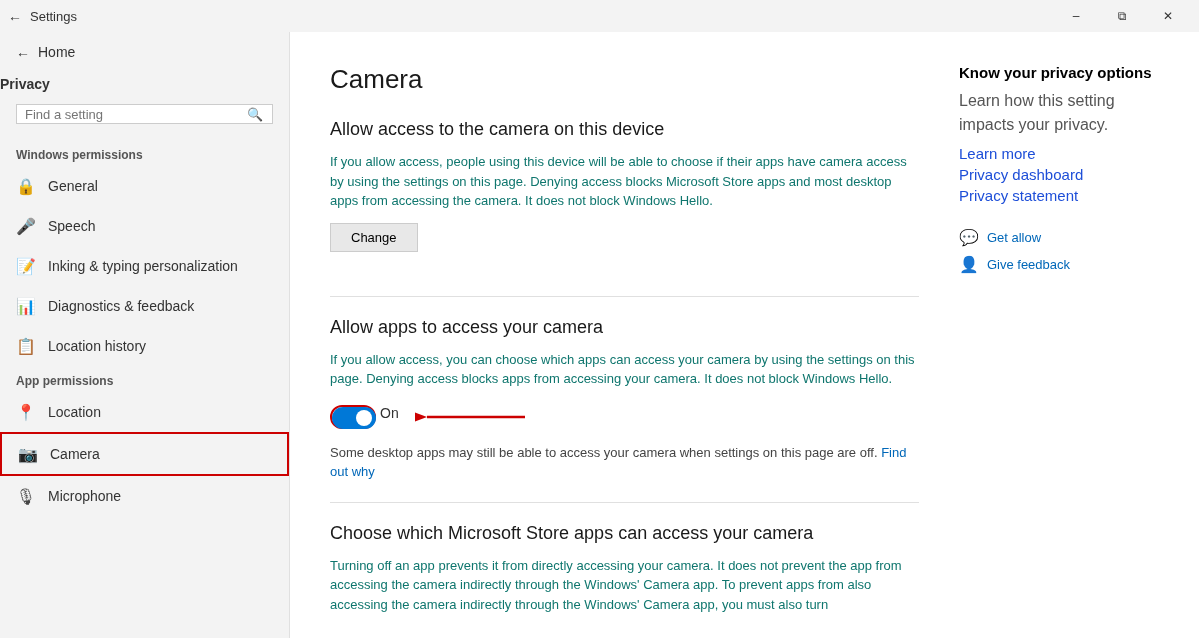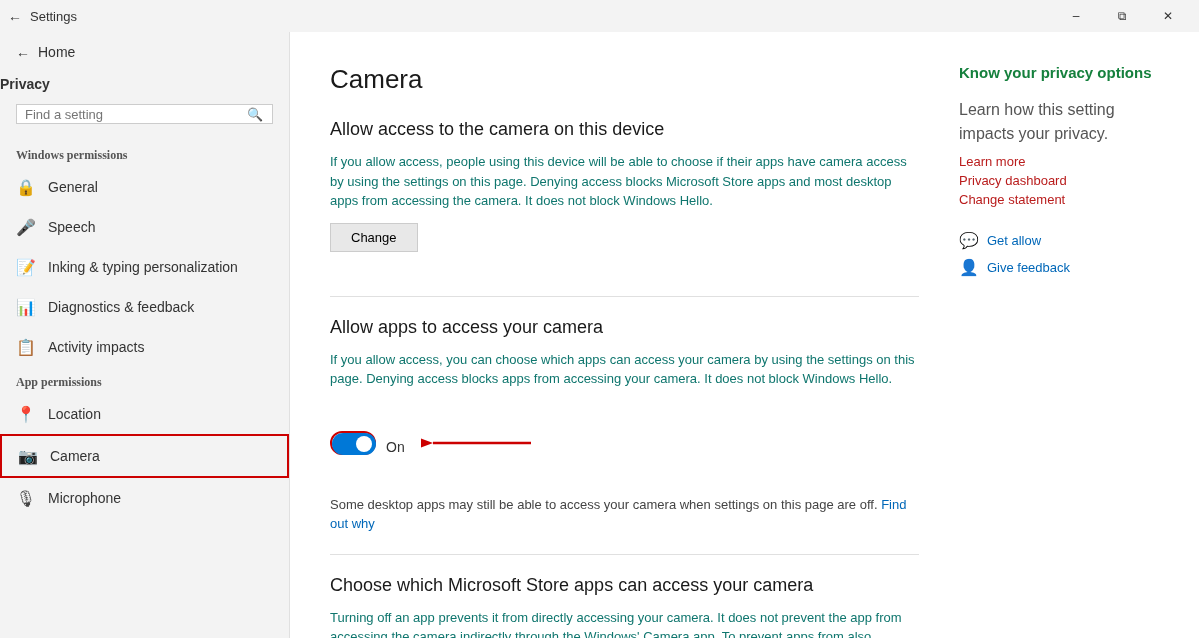--- a/index.html
+++ b/index.html
@@ -33,21 +33,21 @@
     .search-box {
       margin: 0 16px 16px; display: flex; align-items: center;
       border: 1px solid #ccc; background: white; height: 20px;
     }
     .search-box input {
       border: none; outline: none; flex: 1; padding: 0 8px; font-size: 13px; background: transparent;
     }
     .search-box span { padding: 0 8px; color: #666; font-size: 13px; }
 
     .sidebar-section-label {
-      padding: 8px 16px 4px; font-size: 12px; font-weight: 600; color: #555; font-family: Liberation Serif, serif;
+      padding: 8px 16px 4px; font-size: 12px; font-weight: 600; color: #555;
     }
     .sidebar-item {
       display: flex; align-items: center; gap: 12px; padding: 10px 16px;
       cursor: pointer; font-size: 14px; color: #333; position: relative;
     }
     .sidebar-item-icon { width: 20px; height: 20px; display: flex; align-items: center; justify-content: center; font-size: 16px; color: #444; flex-shrink: 0; }
     .sidebar-item-label { font-size: 14px; }
 
     
     .main {
@@ -65,21 +65,21 @@
     .status-line { font-size: 13px; color: #333; margin-bottom: 10px; }
 
     .change-btn {
       background: #e8e8e8; border: 1px solid #ccc; padding: 6px 20px;
       font-size: 13px; cursor: pointer; margin-bottom: 24px;
     }
 
     .divider { border: none; border-top: 1px solid #e0e0e0; margin: 20px 0; }
 
     
-    .toggle-area { display: flex; align-items: flex-end; gap: 10px; margin: 30px 0; position: relative; }
+    .toggle-area { display: flex; align-items: flex-start; gap: 4px; margin: 4px 0; position: relative; }
     .toggle-wrapper {
       position: relative; width: 46px; height: 24px;
       border: 2px solid #cc0000; border-radius: 12px; background: white;
       flex-shrink: 0;
     }
     .toggle-inner {
       width: 44px; height: 22px; border-radius: 11px;
       background: #0078d7; display: flex; align-items: center; padding: 0 4px;
     }
     .toggle-knob {
@@ -87,23 +87,23 @@
       margin-left: auto;
     }
     .toggle-label { font-size: 14px; color: #333; }
 
     .find-out-link { color: #0067b8; text-decoration: none; font-size: 13px; }
 
     .small-note { font-size: 13px; color: #444; margin-top: 10px; line-height: 1.5; }
 
     
     .privacy-section { margin-bottom: 24px; }
-    .privacy-section-title { font-size: 15px; font-weight: 600; color: #15803d; margin-bottom: 17px; }
+    .privacy-section-title { font-size: 15px; font-weight: 600; color: #000000; margin-bottom: 8px; }
     .privacy-section-desc { font-size: 16px; color: #555; line-height: 1.5; margin-bottom: 8px; }
-    .privacy-link { color: #b91c1c; text-decoration: none; font-size: 13px; display: block; margin-bottom: 4px; }
+    .privacy-link { color: #1d4ed8; text-decoration: none; font-size: 15px; display: block; margin-bottom: 4px; }
 
     .help-item {
       display: flex; align-items: center; gap: 8px; font-size: 13px;
       color: #0067b8; cursor: pointer; margin-bottom: 8px; text-decoration: none;
     }
     .help-icon { font-size: 16px; }
 
     
     .camera-highlight {
       border: 2px solid #cc0000 !important;
@@ -158,21 +158,21 @@
     <div class="sidebar-item">
       <span class="sidebar-item-icon">📝</span>
       <span class="sidebar-item-label">Inking &amp; typing personalization</span>
     </div>
     <div class="sidebar-item">
       <span class="sidebar-item-icon">📊</span>
       <span class="sidebar-item-label">Diagnostics &amp; feedback</span>
     </div>
     <div class="sidebar-item">
       <span class="sidebar-item-icon">📋</span>
-      <span class="sidebar-item-label">Activity impacts</span>
+      <span class="sidebar-item-label">Location history</span>
     </div>
 
     <div class="sidebar-section-label">App permissions</div>
 
     <div class="sidebar-item">
       <span class="sidebar-item-icon">📍</span>
       <span class="sidebar-item-label">Location</span>
     </div>
 
     <div class="sidebar-item camera-highlight" style="position:relative;">
@@ -238,21 +238,21 @@
       <p class="section-desc">Turning off an app prevents it from directly accessing your camera. It does not prevent the app from accessing the camera indirectly through the Windows' Camera app. To prevent apps from also accessing the camera indirectly through the Windows' Camera app, you must also turn</p>
 
     </div>
 
     <div class="main-sidebar">
       <div class="privacy-section">
         <p class="privacy-section-title">Know your privacy options</p>
         <p class="privacy-section-desc">Learn how this setting impacts your privacy.</p>
         <a href="#" class="privacy-link">Learn more</a>
         <a href="#" class="privacy-link">Privacy dashboard</a>
-        <a href="#" class="privacy-link">Change statement</a>
+        <a href="#" class="privacy-link">Privacy statement</a>
       </div>
 
       <div style="margin-top:16px;">
         <a href="#" class="help-item">
           <span class="help-icon">💬</span>
           <span>Get allow</span>
         </a>
         <a href="#" class="help-item">
           <span class="help-icon">👤</span>
           <span>Give feedback</span>

